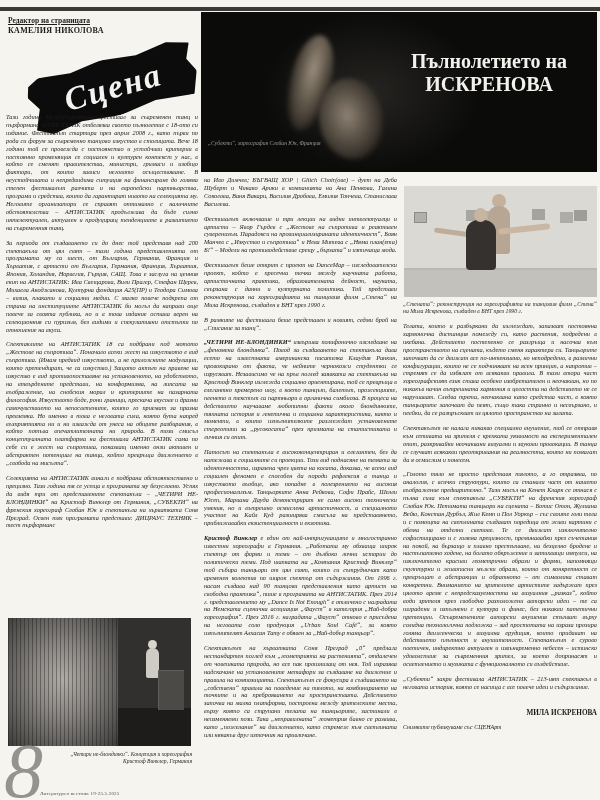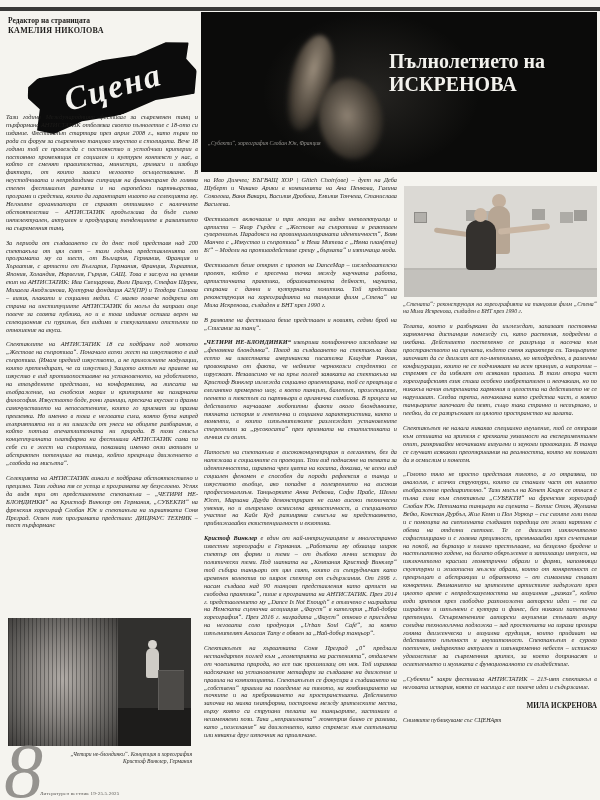--- a/index.html
+++ b/index.html
@@ -2,38 +2,38 @@
 <html><head>
 <meta charset="utf-8">
 <style>
   html,body{margin:0;padding:0;background:#dddcd8;}
   #page{position:relative;width:600px;height:800px;background:#f5f4ef;overflow:hidden;
         font-family:"Liberation Serif", serif;color:#1d1c1a;}
   .abs{position:absolute;}
   
   #top-rule{left:0;top:7px;width:600px;height:4px;background:#3a3a38;}
   
-  #editor-label{left:8px;top:16px;font-size:7.5px;font-weight:bold;line-height:9px;}
+  #editor-label{left:8px;top:16px;font-size:7.5px;font-weight:bold;line-height:9px;text-decoration:underline;}
   #editor-name{left:8px;top:26px;font-size:8px;font-weight:bold;letter-spacing:.3px;}
   
   #banner{left:28px;top:58px;width:170px;height:58px;background:#0c0c0c;transform:rotate(-16deg);
           display:flex;align-items:center;justify-content:center;
           clip-path:polygon(2% 10%,9% 0,28% 7%,47% 0,68% 8%,87% 1%,100% 12%,96% 38%,100% 62%,95% 100%,72% 92%,50% 100%,27% 92%,9% 100%,0 86%,5% 52%,0 28%);}
   #banner span{color:#f4f3ef;font-size:33px;font-weight:bold;font-style:italic;letter-spacing:2px;
           font-family:"Liberation Serif",serif;}
   
   #photo-main{left:201px;top:12px;width:396px;height:160px;background:#0b0b0a;overflow:hidden;}
   .fig{position:absolute;filter:blur(2px);border-radius:50%;}
   #fig1{left:88px;top:22px;width:42px;height:98px;transform:rotate(14deg);
         background:radial-gradient(ellipse at 50% 35%, #9a8d7c 0%, #4a4238 55%, rgba(10,10,10,0) 78%);}
   #fig2{left:118px;top:66px;width:64px;height:82px;transform:rotate(-10deg);
         background:radial-gradient(ellipse at 45% 45%, #8d8172 0%, #3c362e 60%, rgba(10,10,10,0) 80%);}
   #photo-main .glow{left:60px;top:0;width:220px;height:160px;border-radius:50%;
         background:radial-gradient(ellipse, rgba(200,190,175,.14), rgba(0,0,0,0) 70%);}
-  #headline{left:188px;top:38px;width:200px;text-align:left;color:#f2f1ec;
+  #headline{left:188px;top:38px;width:200px;text-align:center;color:#f2f1ec;
         font-weight:bold;font-size:20px;line-height:23px;font-family:"Liberation Serif",serif;}
   #photo-main-caption{left:7px;top:128px;width:130px;color:#9a9894;font-style:italic;
         font-size:5.6px;line-height:7px;}
   
   .col{position:absolute;font-size:6.3px;line-height:7.9px;text-align:justify;font-style:italic;overflow:hidden;}
   .col p{margin:0 0 7px 0;}
   .col b{font-style:italic;}
   #col-left{left:6px;top:113px;width:192px;height:504px;}
   #col-mid{left:204px;top:176px;width:193px;height:622px;}
   #col-right{left:403px;top:301px;width:194px;height:497px;}
@@ -59,21 +59,21 @@
   #stage-figure{left:138px;top:30px;width:13px;height:30px;border-radius:6px 6px 2px 2px;background:#cfccc6;}
   #stage-figure-head{left:140px;top:22px;width:9px;height:9px;border-radius:50%;background:#d8d5cf;}
   #stage-box{left:150px;top:52px;width:26px;height:40px;background:#4c4a47;box-shadow:inset 1px 1px 0 #5f5d5a;}
   #photo-bottom-caption{left:62px;top:751px;width:130px;text-align:right;font-size:5.6px;line-height:7px;
         font-style:italic;color:#2a2927;}
   
   #page-number{left:4px;top:732px;width:90px;font-size:78px;font-style:italic;color:#96948zzz;}
   #page-number{color:#95938f;font-family:"Liberation Serif",serif;line-height:78px;}
   #footer-issue{left:40px;top:791px;font-size:5px;color:#55534f;letter-spacing:.2px;}
   
-  #byline{text-align:right;font-weight:bold;font-style:normal;font-size:7.2px;margin-top:12px;}
+  #byline{text-align:right;font-weight:bold;font-style:normal;font-size:7.2px;margin-top:19px;}
   #credit{font-style:italic;font-size:6px;margin-top:6px;}
 </style>
 </head>
 <body>
 
 <div id="page">
 
   <div class="abs" id="top-rule"></div>
 
   <div class="abs" id="editor-label">Редактор на страницата</div>

